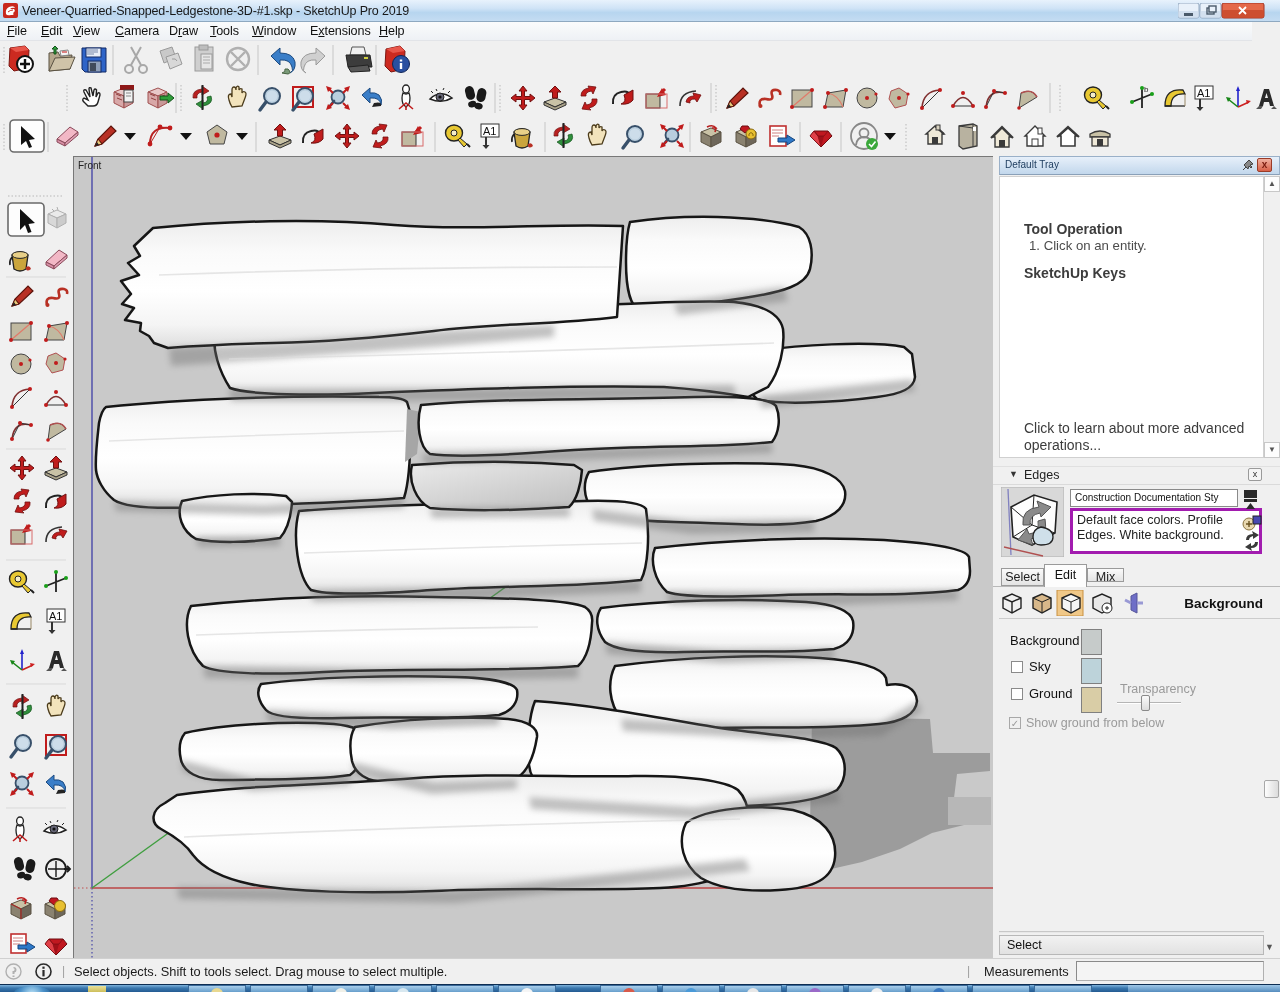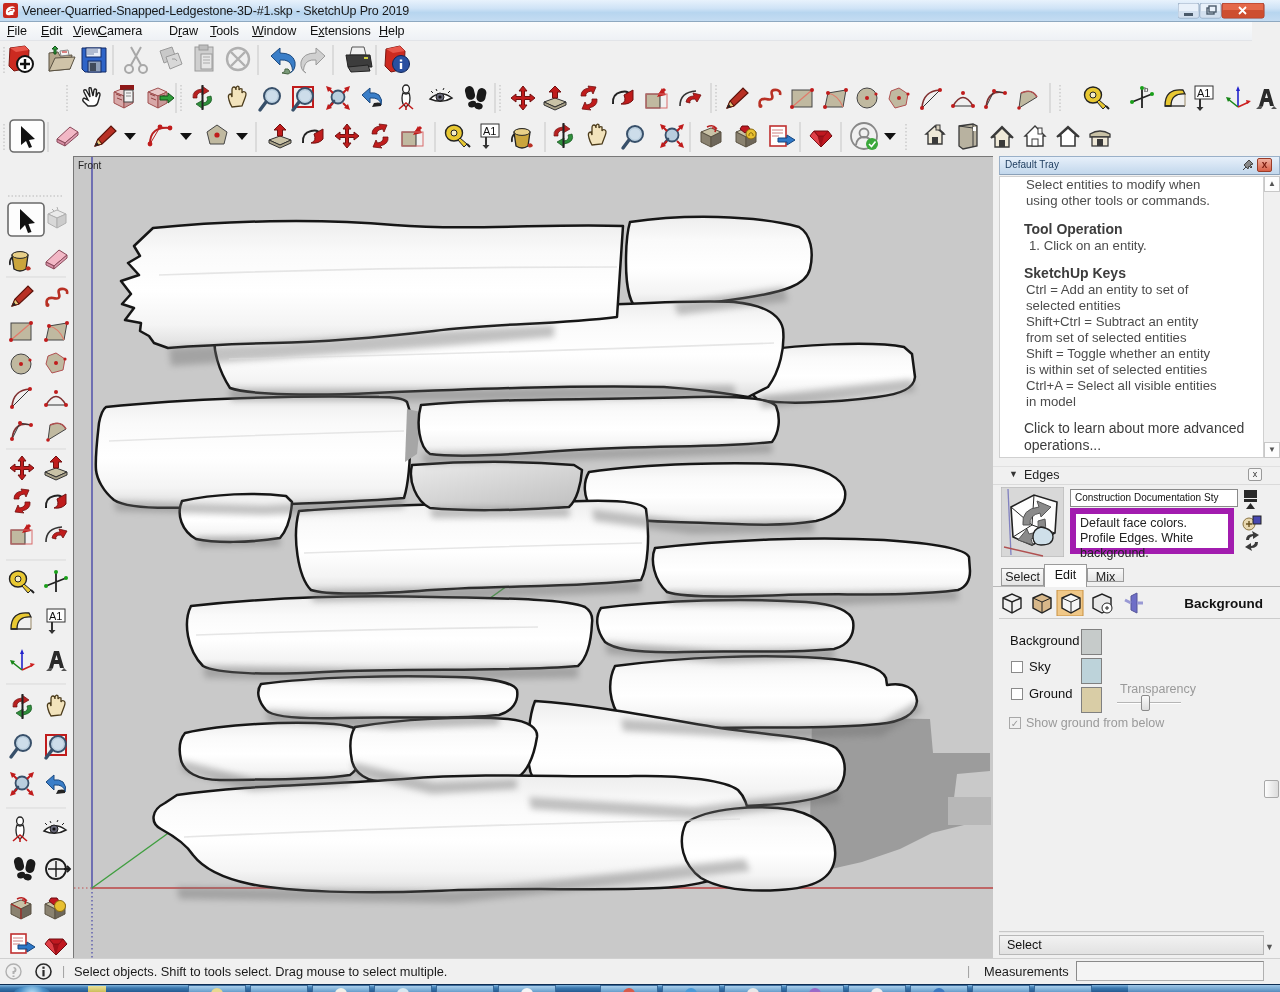--- a/index.html
+++ b/index.html
@@ -44,21 +44,21 @@
     <rect x="29" y="5" width="7" height="6" fill="none" stroke="#4a5a6a" stroke-width="1.4"></rect>
     <rect x="31" y="3" width="7" height="6" fill="#e9f1fa" stroke="#4a5a6a" stroke-width="1.4"></rect>
     <rect x="44" y="0" width="42" height="15" rx="2" fill="#e4694a" stroke="#a03323"></rect>
     <rect x="44" y="7" width="42" height="8" rx="2" fill="#c94a2c" opacity="0.85"></rect>
     <path d="M61 4 L68 11 M68 4 L61 11" stroke="#fff" stroke-width="1.8"></path>
   </svg>
   <div id="menubar" class="abs">
     <span class="mi" style="left:7px"><u>F</u>ile</span>
     <span class="mi" style="left:41px"><u>E</u>dit</span>
     <span class="mi" style="left:73px"><u>V</u>iew</span>
-    <span class="mi" style="left:98px"><u>C</u>amera</span>
+    <span class="mi" style="left:115px"><u>C</u>amera</span>
     <span class="mi" style="left:169px">D<u>r</u>aw</span>
     <span class="mi" style="left:210px"><u>T</u>ools</span>
     <span class="mi" style="left:252px"><u>W</u>indow</span>
     <span class="mi" style="left:310px">E<u>x</u>tensions</span>
     <span class="mi" style="left:379px"><u>H</u>elp</span>
   </div>
   <div id="tb1" class="abs"><svg width="1280" height="38" viewBox="0 0 1280 38">
     <g stroke="#b8b8b8" stroke-dasharray="1.5,2">
           <line x1="4" y1="6" x2="4" y2="32"></line>
         </g>
@@ -689,45 +689,43 @@
     </g>
   </svg></div>
   <div id="tray" class="abs">
     <div class="abs" style="left:6px;top:0;width:281px;height:19px;background:linear-gradient(#e7f0fa,#c2d7ec);border:1px solid #9ab0c8;border-bottom-color:#8aa0b8"></div>
     <div class="abs" style="left:12px;top:3px;font-size:10px;color:#1b3a5c">Default Tray</div>
     <svg class="abs" style="left:248px;top:3px" width="14" height="13">
         <path d="M8 1 L12 5 L9 6 L11 8 L10 9 L8 7 L7 10 L3 6 Z M5 8 L2 11" stroke="#444" fill="#888" stroke-width="1"></path>
       </svg>
     <div class="abs" style="left:264px;top:2px;width:15px;height:14px;background:linear-gradient(#f0b0a0,#d86048);border:1px solid #9a3c28;border-radius:2px;color:#7a1c10;font-size:10px;font-weight:bold;text-align:center;line-height:12px">x</div>
     <div class="abs" style="left:6px;top:20px;width:265px;height:282px;background:#fff;border:1px solid #d0d0d0"></div>
-    <div class="abs" style="left:33px;top:21px;width:240px;font-size:13.2px;line-height:16px;color:#4c4c4c">Select entities to modify when<br>using other tools or commands.</div>
     <div class="abs" style="left:31px;top:65px;font-size:14px;font-weight:bold;color:#3c3c3c">Tool Operation</div>
     <div class="abs" style="left:36px;top:82px;font-size:13.2px;color:#4c4c4c">1. Click on an entity.</div>
     <div class="abs" style="left:31px;top:109px;font-size:14px;font-weight:bold;color:#3c3c3c">SketchUp Keys</div>
-    <div class="abs" style="left:33px;top:126px;width:245px;font-size:13.2px;line-height:16px;color:#4c4c4c;white-space:nowrap">Ctrl = Add an entity to set of<br>selected entities<br>Shift+Ctrl = Subtract an entity<br>from set of selected entities<br>Shift = Toggle whether an entity<br>is within set of selected entities<br>Ctrl+A = Select all visible entities<br>in model</div>
     <div class="abs" style="left:31px;top:264px;width:230px;font-size:14px;font-weight:normal;color:#3c3c3c;line-height:17px">Click to learn about more advanced operations...</div>
     <div class="abs" style="left:271px;top:20px;width:16px;height:282px;background:#f0f0f0"></div>
     <div class="abs" style="left:271px;top:20px;width:16px;height:16px;background:#fdfdfd;border:1px solid #c8c8c8;font-size:8px;color:#555;text-align:center;line-height:14px">▲</div>
     <div class="abs" style="left:271px;top:286px;width:16px;height:16px;background:#fdfdfd;border:1px solid #c8c8c8;font-size:8px;color:#555;text-align:center;line-height:14px">▼</div>
     <div class="abs" style="left:0;top:310px;width:287px;height:19px;background:#f0f0f0;border-top:1px solid #e0e0e0;border-bottom:1px solid #dadada"></div>
     <div class="abs" style="left:16px;top:313px;font-size:9px;color:#333">▼</div>
     <div class="abs" style="left:31px;top:312px;font-size:12.5px;color:#222">Edges</div>
     <div class="abs" style="left:255px;top:312px;width:14px;height:13px;background:#f5f5f5;border:1px solid #9a9a9a;border-radius:2px;font-size:9px;color:#333;text-align:center;line-height:11px">x</div>
     <svg class="abs" style="left:8px;top:331px" width="63" height="70" viewBox="0 0 63 70">
       <rect x="0" y="0" width="63" height="70" fill="#d8d8d8" stroke="#b0b0b0"></rect>
       <line x1="7" y1="2" x2="10" y2="68" stroke="#8080c0" stroke-width="1.3"></line>
       <line x1="3" y1="60" x2="42" y2="69" stroke="#b05050" stroke-width="1.3"></line>
       <path d="M10 20 L33 8 L56 15 L54 46 L31 58 L12 50 Z" fill="#fdfdfd" stroke="#222" stroke-width="1.6"></path>
       <path d="M33 8 L31 38 L54 46 M31 38 L12 50 M10 20 L31 38" fill="none" stroke="#222" stroke-width="1"></path>
       <path d="M22 38 Q20 22 38 20 L36 14 L50 20 L40 30 L39 26 Q28 28 29 38 Z" fill="#8a8a8a" stroke="#555" stroke-width="1"></path>
       <path d="M44 32 Q48 48 30 52 L32 58 L17 53 L26 42 L28 47 Q39 46 37 34 Z" fill="#8a8a8a" stroke="#555" stroke-width="1"></path>
       <path d="M40 40 Q52 42 52 50 Q52 58 40 58 Q32 58 32 50 Q32 42 40 40 Z" fill="#cfe0ea" stroke="#222" stroke-width="1.3"></path>
     </svg>
     <div class="abs" style="left:77px;top:333px;width:168px;height:18px;background:#fff;border:1px solid #8a8a8a;font-size:10px;color:#111;line-height:16px;padding-left:4px;white-space:nowrap;overflow:hidden">Construction Documentation Sty</div>
-    <div class="abs" style="left:77px;top:352px;width:164px;height:46px;background:#fff;border:6px solid #a21caf;font-size:12.5px;color:#222;line-height:15px;padding:2px 4px">Default face colors. Profile Edges. White background.</div>
+    <div class="abs" style="left:77px;top:352px;width:192px;height:46px;background:#fff;border:3px solid #a21caf;font-size:12.5px;color:#222;line-height:15px;padding:2px 4px">Default face colors. Profile Edges. White background.</div>
     <svg class="abs" style="left:249px;top:332px" width="22" height="66" viewBox="0 0 22 66">
       <rect x="2" y="2" width="13" height="8" fill="#2a2a2a"></rect>
         <rect x="2" y="11" width="13" height="3" fill="#2a2a2a"></rect>
       <path d="M4 21 L13 21 L8.5 15 Z" fill="#2a2a2a"></path>
       <circle cx="7" cy="36" r="6" fill="#e8d8b0" stroke="#8a7340"></circle>
         <path d="M4 36 L10 36 M7 33 L7 39" stroke="#6a5320" stroke-width="1.4"></path>
       <rect x="11" y="28" width="8" height="8" fill="#4848b0" stroke="#222"></rect>
       <path d="M4 52 Q4 46 11 46 L10 43 L17 47 L11 51 L11 48 Q7 49 7 52 Z" fill="#3a3a3a"></path>
       <path d="M16 54 Q16 60 9 60 L10 63 L3 59 L9 55 L9 58 Q13 57 13 54 Z" fill="#3a3a3a"></path>
     </svg>

